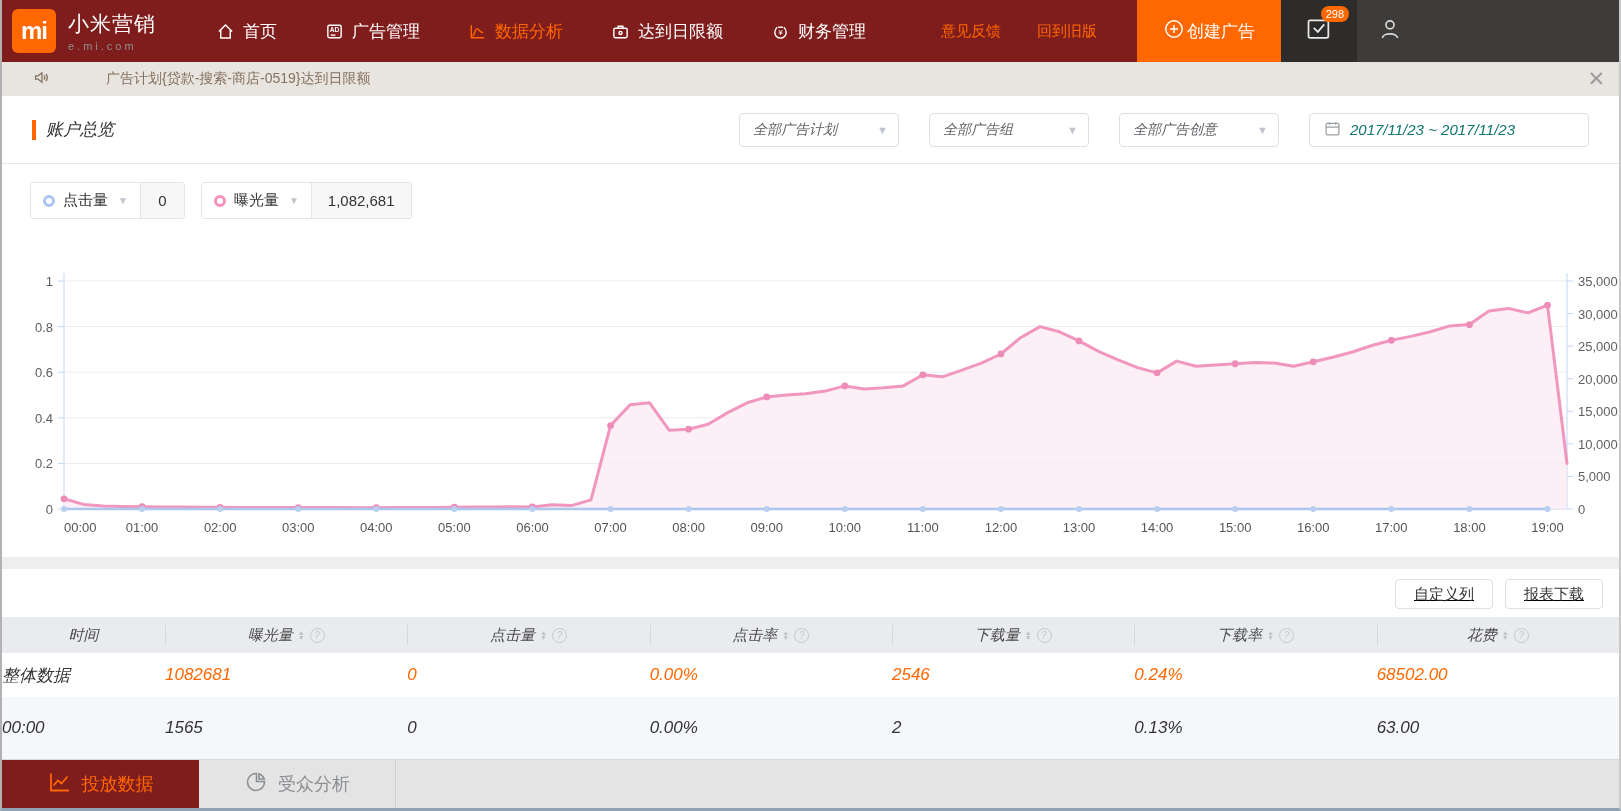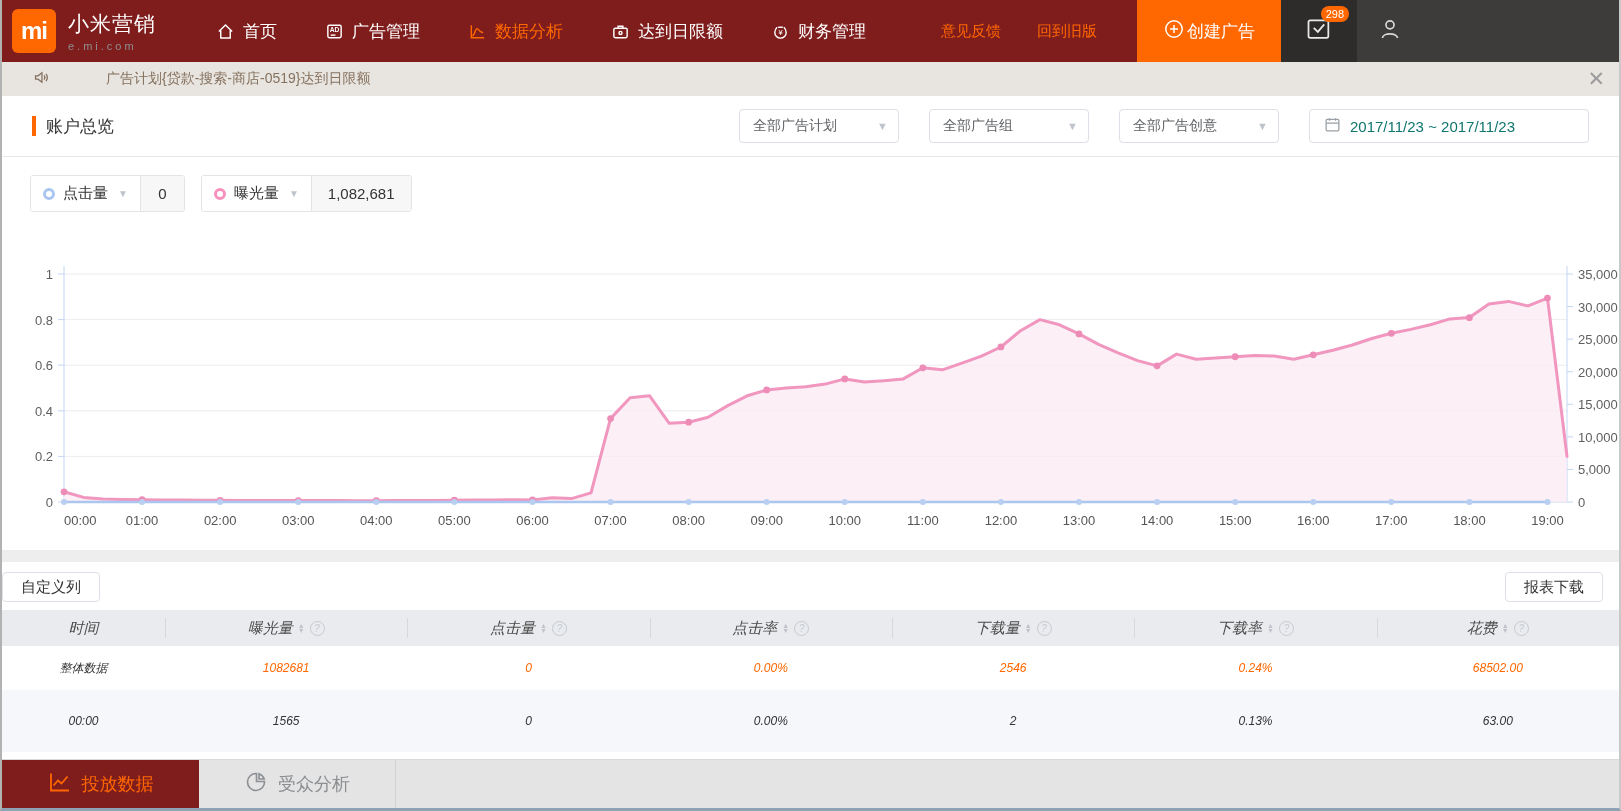--- a/index.html
+++ b/index.html
@@ -29,21 +29,21 @@
            padding:0 5px; border-radius:9px; }
   .user-box { width:262px; background:#3e3c3a; display:flex; align-items:center; padding-left:20px; cursor:pointer; }
 
   
   .notice { height:34px; background:#e8e4df; display:flex; align-items:center; padding:0 31px; position:relative;gap:48px; }
   .notice-text { color:#85725f; font-size:14px; margin-left:8px; }
   .notice-close { position:absolute; right:14px; top:4px; color:#9c9c9c; font-size:21px; cursor:pointer; line-height:26px; }
 
   
   .card1 { background:#fff; }
-  .card1-head { height:61px; display:flex; align-items:center; border-bottom:1px solid #e7e7e7; padding:0 30px; }
+  .card1-head { height:68px; display:flex; align-items:center; border-bottom:1px solid #e7e7e7; padding:0 30px;font-style:italic; }
   .accent { width:4px; height:20px; background:#ff6700; margin-right:10px; }
   .card-title { font-size:17px; color:#333; }
   .filters { margin-left:auto; display:flex; align-items:center; gap:30px; }
   .select { width:160px; height:34px; border:1px solid #dcdfe6; border-radius:4px; background:#fff; display:flex; align-items:center;
             padding:0 10px 0 13px; font-size:14px; color:#606266; cursor:pointer;gap:28px; }
   .select .arrow { margin-left:auto; color:#c0c4cc; font-size:11px; }
   .datebox { height:34px; border:1px solid #dcdfe6; border-radius:4px; background:#fff; display:flex; align-items:center;
              padding:0 14px; font-size:15px; color:#0f766e; gap:9px; cursor:pointer; min-width:280px; }
 
   .metrics { display:flex; gap:16px; padding:18px 0 0 28px; }
@@ -57,31 +57,31 @@
                 font-size:15px; color:#333; min-width:44px; justify-content:center; }
 
   .chart-wrap { padding-top:22px; }
   svg text { font-family:"Liberation Sans", sans-serif; }
 
   
   .gap { height:12px; background:#eeeeee; }
 
   
   .card2 { background:#fff; }
-  .btn-row { display:flex; justify-content:space-between; gap:21px; padding:10px 16px 8px 0; }
+  .btn-row { display:flex; justify-content:flex-end; gap:12px; padding:10px 16px 8px 0;text-decoration:underline; }
   .btn { height:30px; padding:0 18px; background:#fff; border:1px solid #dcdfe6; border-radius:4px; font-size:15px; color:#333;
          cursor:pointer; font-family:"Liberation Sans", sans-serif; }
   table.data { width:100%; border-collapse:collapse; table-layout:fixed;font-style:italic; }
   table.data th { background:#e9ebee; height:36px; font-weight:normal; font-size:15px; color:#4a4a4a; position:relative; }
   th .th-inner { display:inline-flex; align-items:center; gap:5px; justify-content:center; }
   th:not(:first-child)::before { content:""; position:absolute; left:0; top:8px; bottom:8px; width:1px; background:#d5d8dd; }
   .sort { display:inline-flex; flex-direction:column; line-height:5px; font-size:7px; color:#bfc3c9; cursor:pointer; }
   .qmark { width:15px; height:15px; border:1px solid #c6cad0; border-radius:50%; color:#c6cad0; font-size:10px;
            display:inline-flex; align-items:center; justify-content:center; cursor:pointer; }
-  td { text-align:center; font-size:12px; color:#333; height:44px; }
+  td { text-align:left; font-size:17px; color:#333; height:44px; }
   tr.total td { color:#333; }
   tr.total td.num { color:#ff6700; }
   tr.hour { background:#f5f7fa; }
   tr.hour td { height:62px; }
   col.c-time { width:163px; }
 
   
   .tabs { position:absolute; left:0; right:0; bottom:0; height:49px; background:#e4e4e4; display:flex; border-top:1px solid #d9d9d9; }
   .tab { width:197px; display:flex; align-items:center; justify-content:center; gap:10px; font-size:18px; color:#8b8e92;
          cursor:pointer; border-right:1px solid #d2d2d2; }

